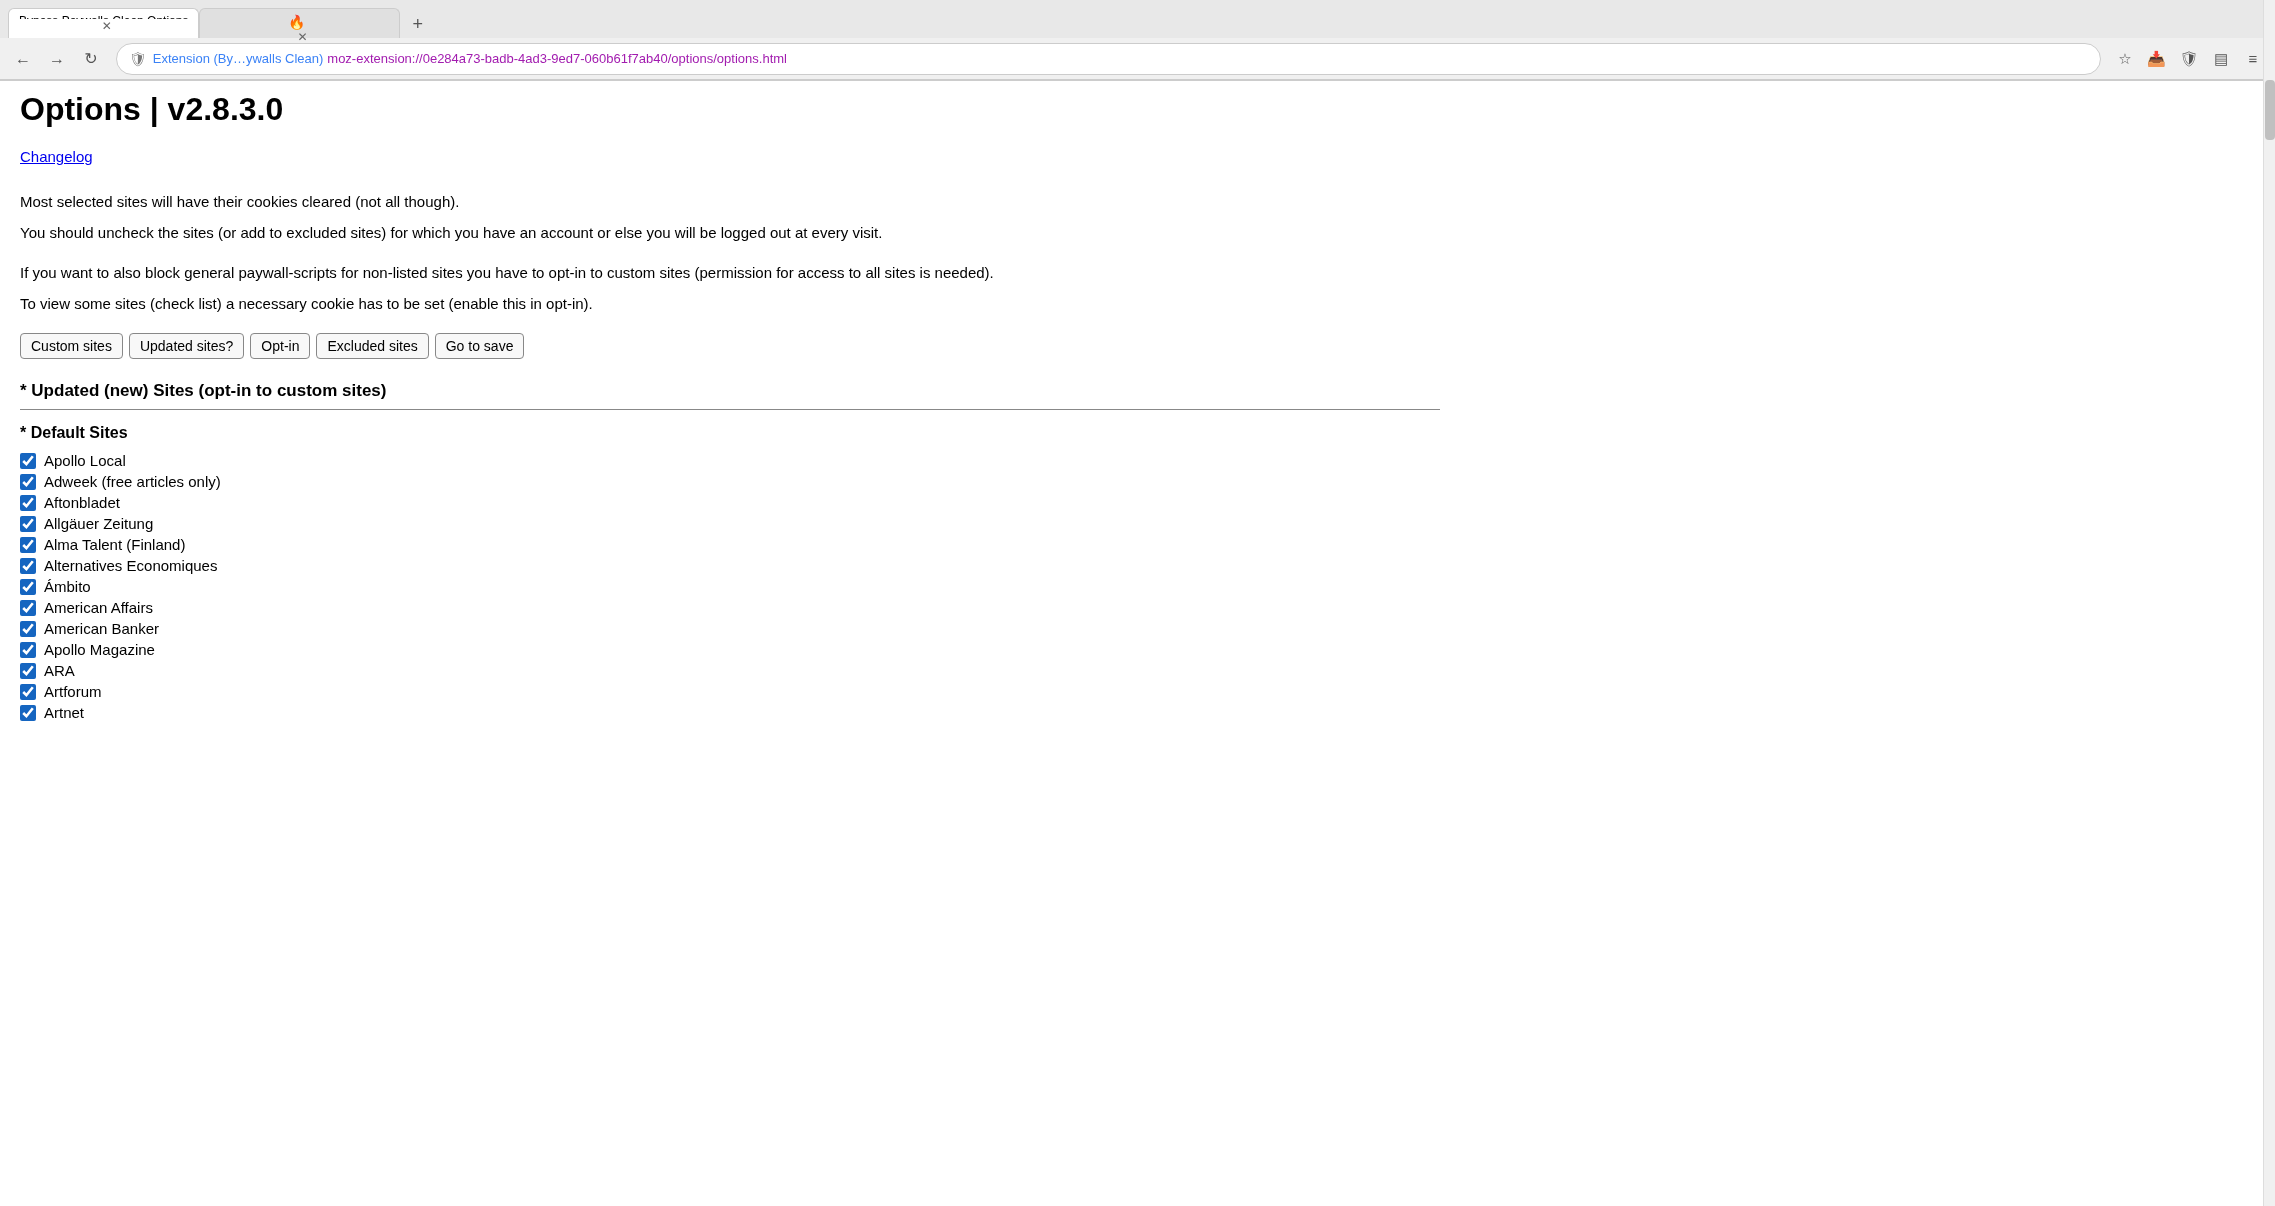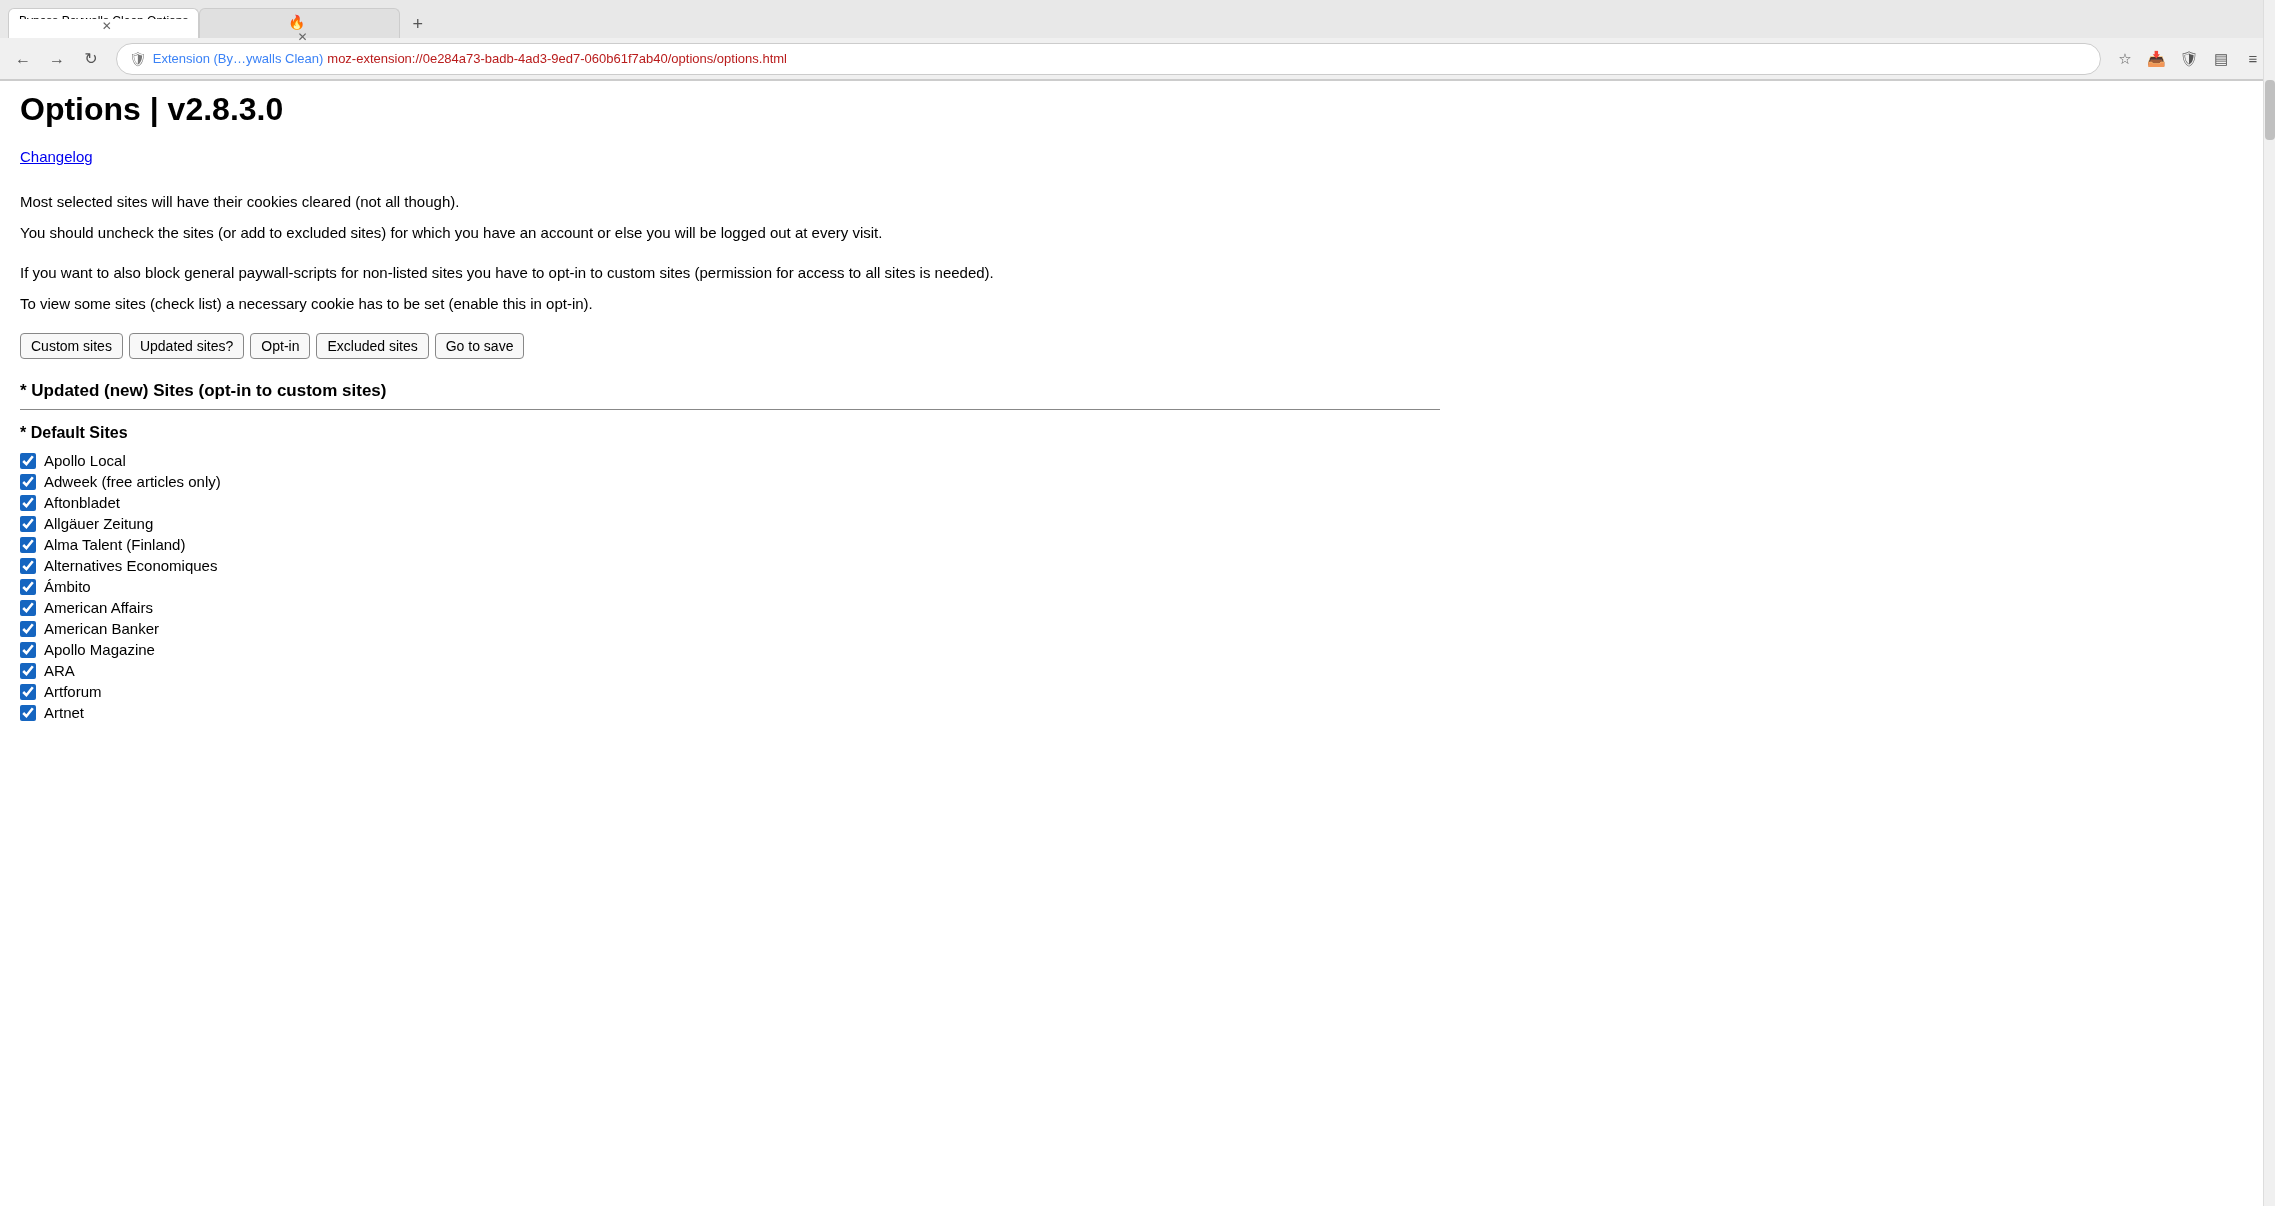--- a/index.html
+++ b/index.html
@@ -133,21 +133,21 @@
       color: #777;
       font-size: 14px;
     }
 
     .address-extension {
       color: #3b82f6;
       margin-right: 4px;
     }
 
     .address-url {
-      color: #b91c1c;
+      color: #a21caf;
       font-size: 13px;
     }
 
     .nav-right {
       display: flex;
       align-items: center;
       gap: 4px;
     }
 
     .nav-icon {

